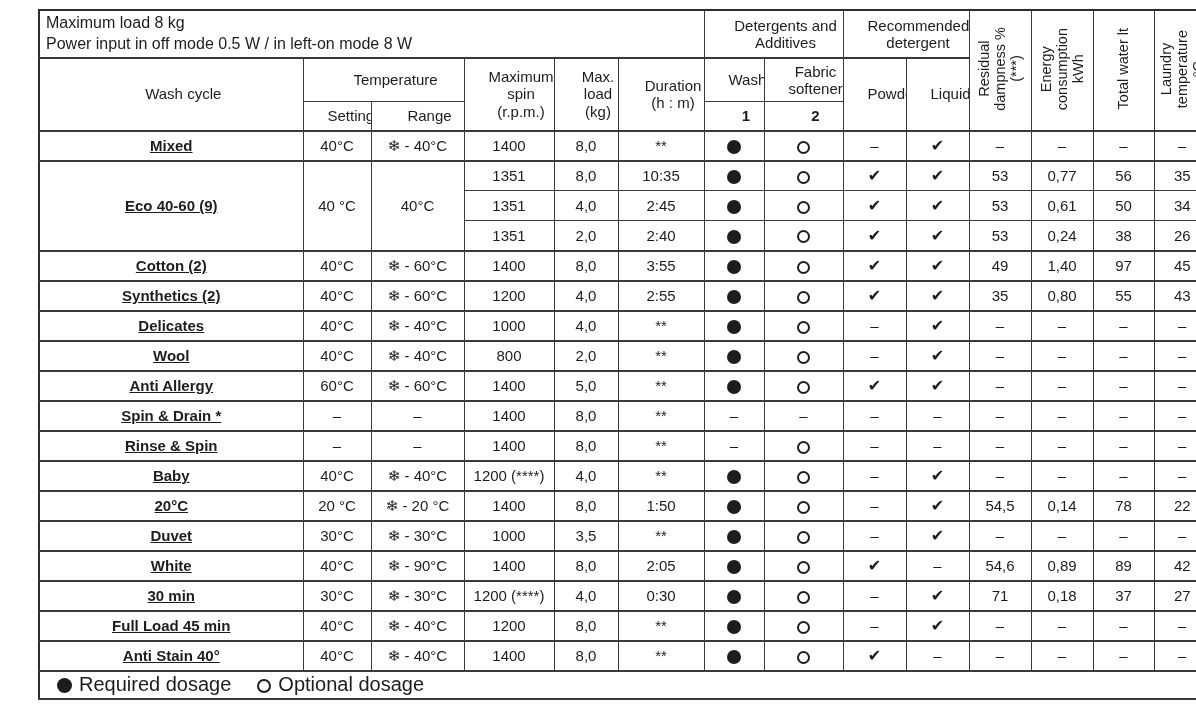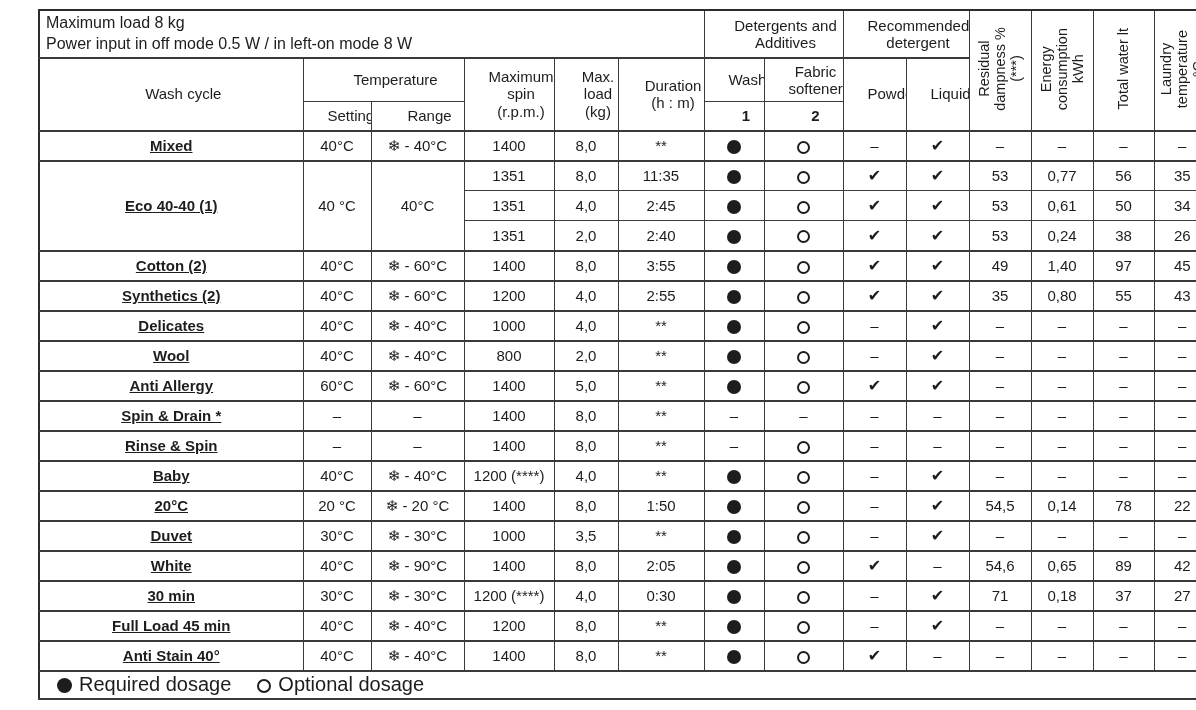--- a/index.html
+++ b/index.html
@@ -139,26 +139,26 @@
           <td><span class="dotf"></span></td>
           <td><span class="doto"></span></td>
           <td>–</td>
           <td class="check">✔</td>
           <td>–</td>
           <td>–</td>
           <td>–</td>
           <td>–</td>
         </tr>
         <tr>
-          <td class="cycle" rowspan="3">Eco 40-40 (1)</td>
+          <td class="cycle" rowspan="3">Eco 40-60 (9)</td>
           <td rowspan="3">40 °C</td>
           <td rowspan="3">40°C</td>
           <td class="thin-b">1351</td>
           <td class="thin-b">8,0</td>
-          <td class="thin-b">11:35</td>
+          <td class="thin-b">10:35</td>
           <td class="thin-b"><span class="dotf"></span></td>
           <td class="thin-b"><span class="doto"></span></td>
           <td class="check thin-b">✔</td>
           <td class="check thin-b">✔</td>
           <td class="thin-b">53</td>
           <td class="thin-b">0,77</td>
           <td class="thin-b">56</td>
           <td class="thin-b">35</td>
         </tr>
         <tr>
@@ -352,21 +352,21 @@
           <td>40°C</td>
           <td>❄ - 90°C</td>
           <td>1400</td>
           <td>8,0</td>
           <td>2:05</td>
           <td><span class="dotf"></span></td>
           <td><span class="doto"></span></td>
           <td class="check">✔</td>
           <td>–</td>
           <td>54,6</td>
-          <td>0,65</td>
+          <td>0,89</td>
           <td>89</td>
           <td>42</td>
         </tr>
         <tr>
           <td class="cycle">30 min</td>
           <td>30°C</td>
           <td>❄ - 30°C</td>
           <td>1200 (****)</td>
           <td>4,0</td>
           <td>0:30</td>

